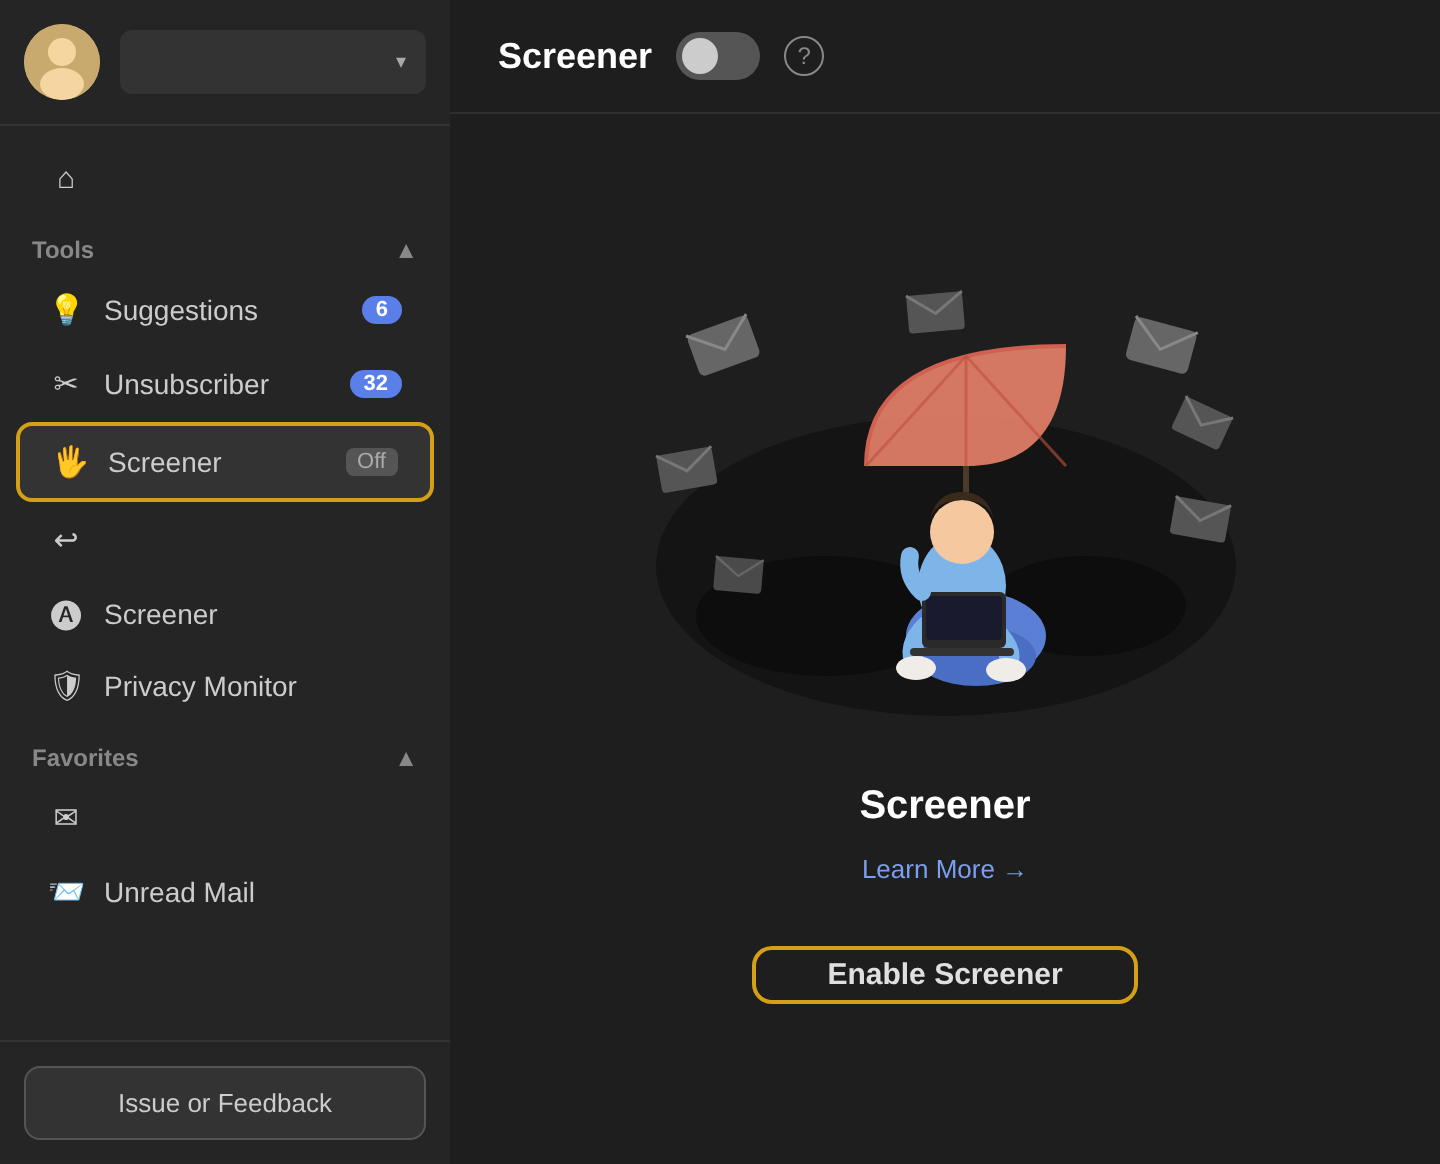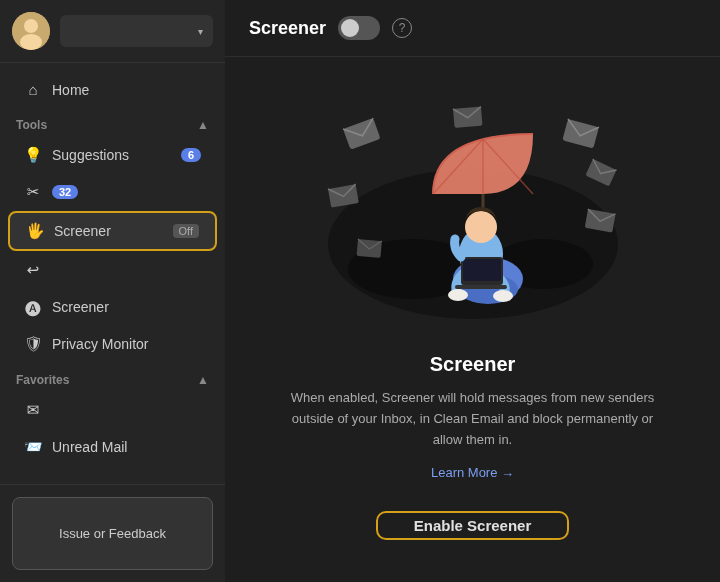--- a/index.html
+++ b/index.html
@@ -134,21 +134,21 @@
       padding: 12px;
       border-top: 1px solid #333;
     }
 
     .issue-button {
       width: 100%;
       background: #333;
       border: 1px solid #555;
       border-radius: 8px;
       color: #ccc;
-      padding: 28px;
+      padding: 10px;
       font-size: 13px;
       cursor: pointer;
       text-align: center;
     }
 
     
     .main {
       flex: 1;
       background: #1e1e1e;
       display: flex;
@@ -282,36 +282,36 @@
     <div class="account-selector">
       <span class="account-selector-text"></span>
       <span class="chevron-down">▾</span>
     </div>
   </div>
 
   <div class="sidebar-nav">
 
     <div class="nav-item">
       <span class="icon">⌂</span>
-      <span class="nav-label">Home</span>
     </div>
 
     <div class="section-header">
       <span>Tools</span>
       <span class="section-chevron">▲</span>
     </div>
 
     <div class="nav-item">
       <span class="icon">💡</span>
       <span class="nav-label">Suggestions</span>
       <span class="badge">6</span>
     </div>
 
     <div class="nav-item">
       <span class="icon">✂</span>
+      <span class="nav-label">Unsubscriber</span>
       <span class="badge">32</span>
     </div>
 
     <div class="nav-item active">
       <span class="icon">🖐</span>
       <span class="nav-label">Screener</span>
       <span class="off-badge">Off</span>
     </div>
 
     <div class="nav-item">
@@ -431,17 +431,16 @@
 
         <rect x="148" y="158" width="42" height="28" rx="3" fill="#2a2a2a"></rect>
         <rect x="150" y="160" width="38" height="22" rx="2" fill="#1a1a2e"></rect>
         <rect x="142" y="186" width="52" height="4" rx="2" fill="#333"></rect>
 
         <path d="M148,158 Q140,150 142,140" stroke="#7eb5e8" stroke-width="9" fill="none" stroke-linecap="round"></path>
       </svg>
     </div>
 
     <div class="screener-title">Screener</div>
-    <div class="screener-desc">When enabled, Screener will hold messages from new senders outside of your Inbox, in Clean Email and block permanently or allow them in.</div>
     <div class="learn-more">Learn More →</div>
     <button class="enable-btn">Enable Screener</button>
   </div>
 </div>
 
 </body></html>

